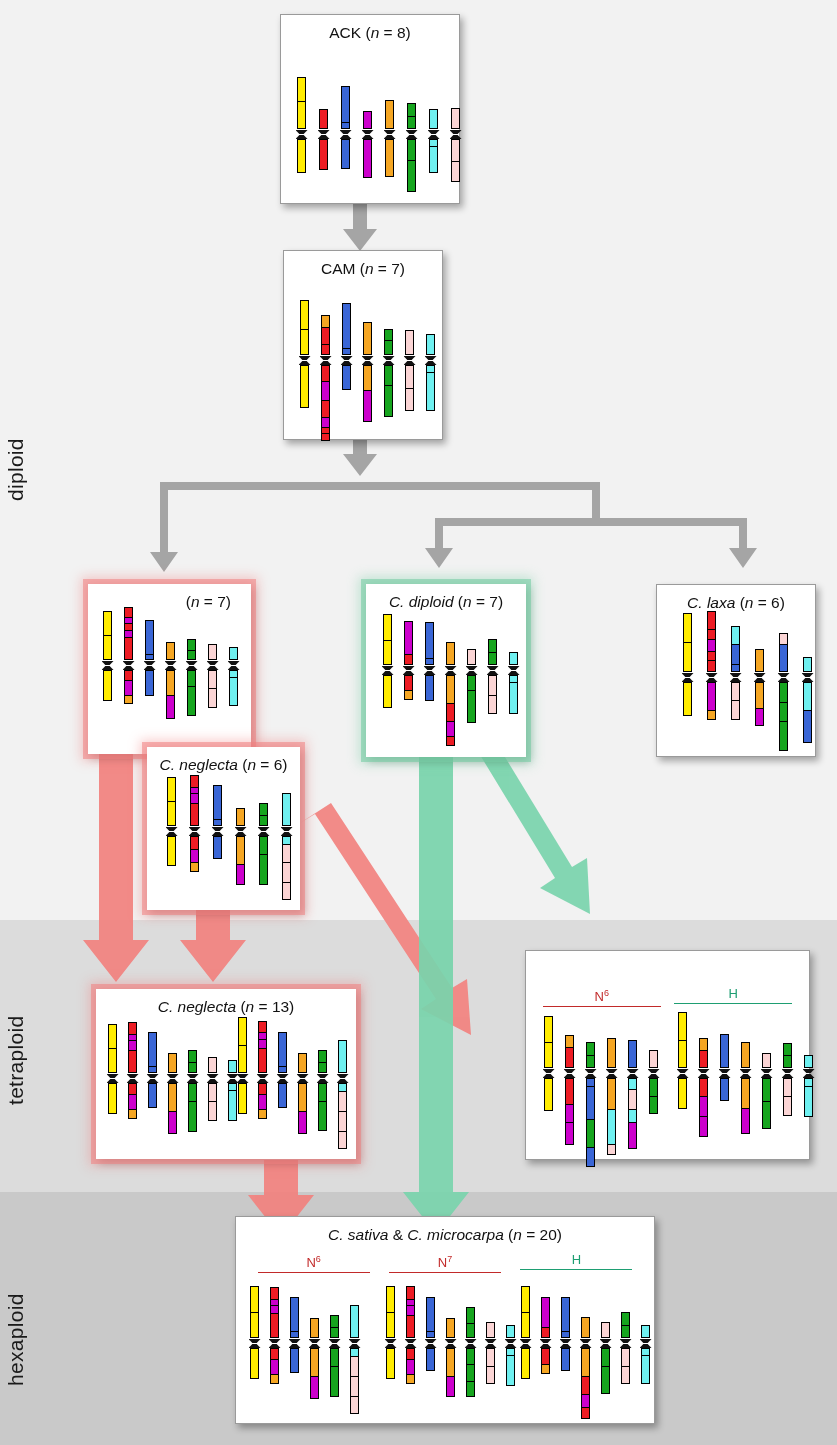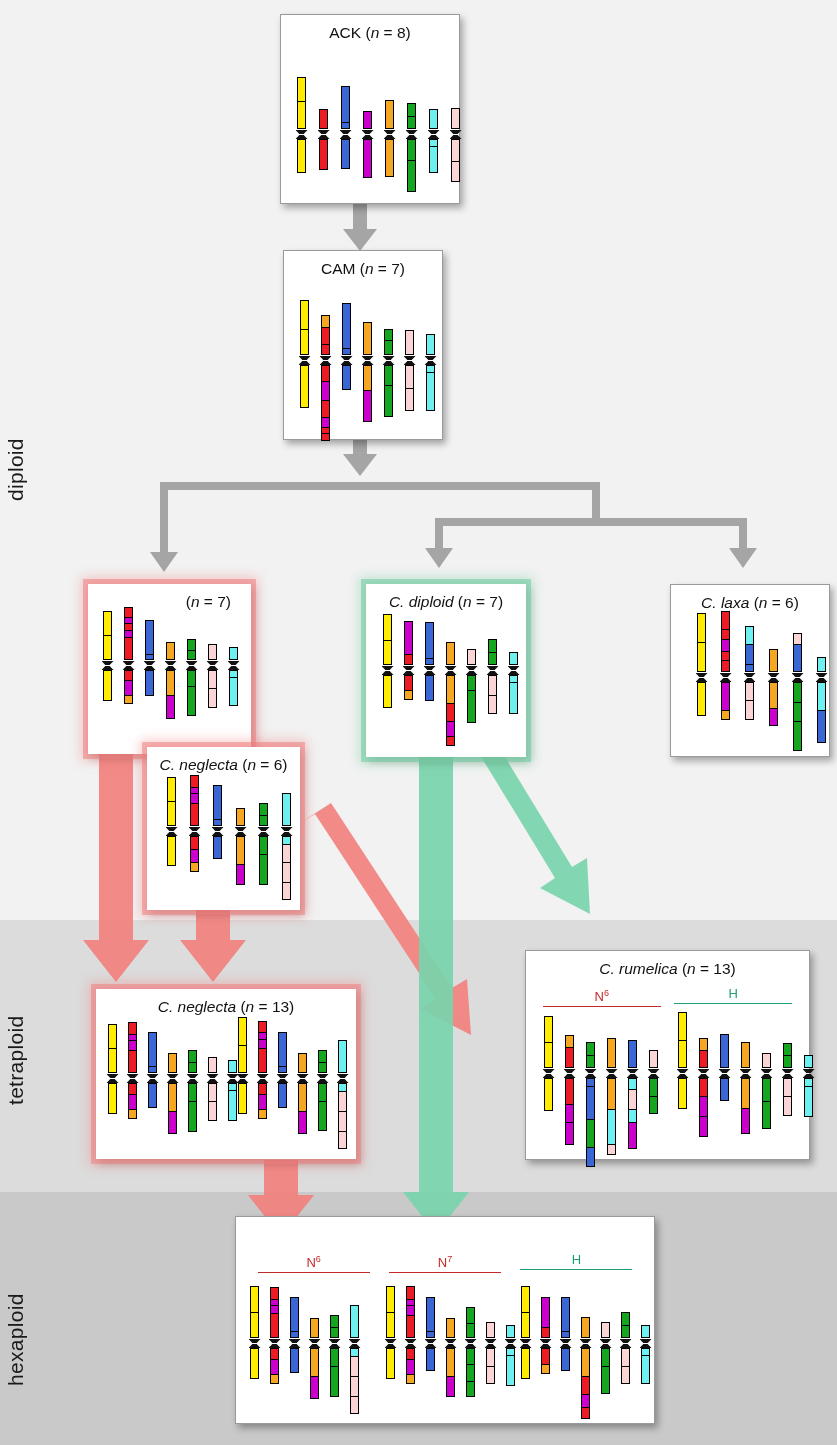--- a/index.html
+++ b/index.html
@@ -541,21 +541,21 @@
             <div class="seg" style="height: 32.8px; background: rgb(111, 240, 240);"></div>
           </div>
           <div class="cen" style="top: 0px;">
             <b></b>
             <i></i>
           </div>
         </div>
       </div>
   </div>
 
-  <div class="box" style="left:670px;top:584px;width:160px;height:173px;">
+  <div class="box" style="left:656px;top:584px;width:160px;height:173px;">
     <div class="box-title"><i>C. laxa</i> (<i>n</i> = 6)</div>
     <div class="karyo" style="top: 88px; height: 0px;">
         <div class="chrom" style="left: 26px; top: 0px;">
           <div class="arm" style="top: -60.04px; height: 59.04px;">
             <div class="seg" style="height: 29.52px; background: rgb(255, 236, 0);"></div>
             <div class="seg" style="height: 29.52px; background: rgb(255, 236, 0);"></div>
           </div>
           <div class="arm" style="top: 9px; height: 34.44px;">
             <div class="seg" style="height: 34.44px; background: rgb(255, 236, 0);"></div>
           </div>
@@ -914,21 +914,20 @@
           </div>
           <div class="cen" style="top: 0px;">
             <b></b>
             <i></i>
           </div>
         </div>
       </div>
   </div>
 
   <div class="box" style="left:525px;top:950px;width:285px;height:210px;">
-    <div class="box-title"><i>C. rumelica</i> (<i>n</i> = 13)</div>
     <div class="subgroups" style="top:36px;padding:0 10px;">
       <div class="subgroup sg-red" style="flex:1">
         <div class="sg-label">N<sup>6</sup></div>
         <div class="sg-rule" style="width:118px;"></div>
       </div>
       <div class="subgroup sg-green" style="flex:1">
         <div class="sg-label">H</div>
         <div class="sg-rule" style="width:118px;"></div>
       </div>
     </div>
@@ -1111,20 +1110,21 @@
           </div>
           <div class="cen" style="top: 0px;">
             <b></b>
             <i></i>
           </div>
         </div>
       </div>
   </div>
 
   <div class="box" style="left:235px;top:1216px;width:420px;height:208px;">
+    <div class="box-title"><i>C. sativa</i> &amp; <i>C. microcarpa</i> (<i>n</i> = 20)</div>
     <div class="subgroups" style="top:36px;padding:0 12px;">
       <div class="subgroup sg-red" style="flex:1">
         <div class="sg-label">N<sup>6</sup></div>
         <div class="sg-rule" style="width:112px;"></div>
       </div>
       <div class="subgroup sg-red" style="flex:1">
         <div class="sg-label">N<sup>7</sup></div>
         <div class="sg-rule" style="width:112px;"></div>
       </div>
       <div class="subgroup sg-green" style="flex:1">

